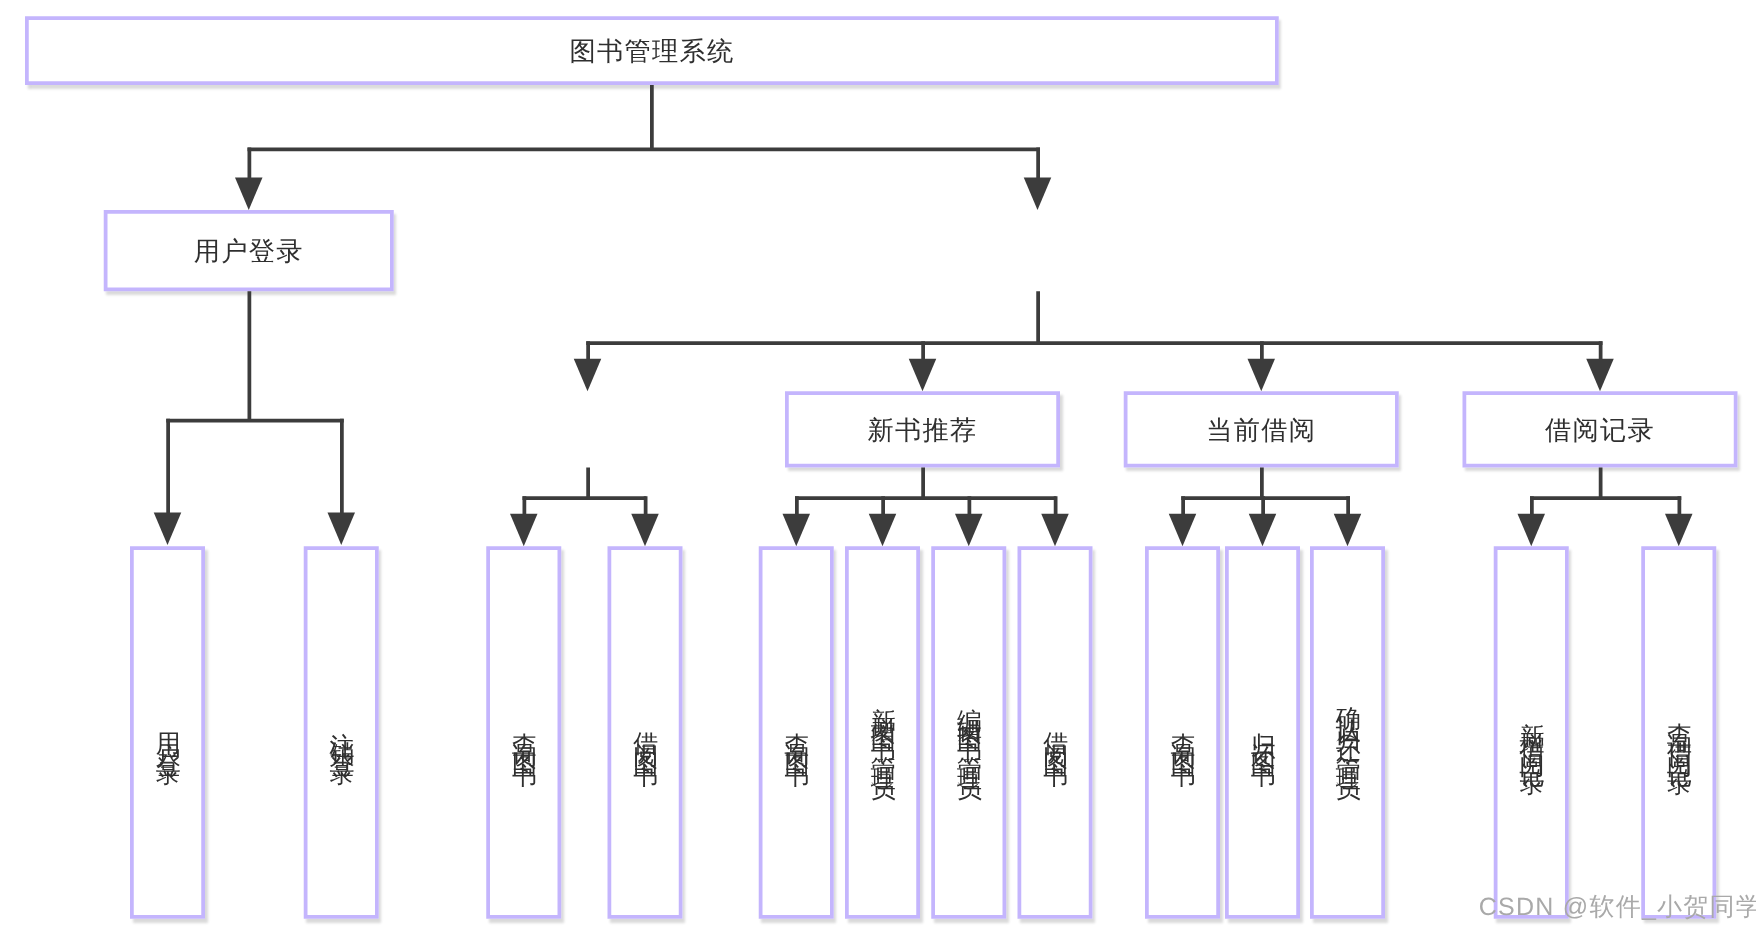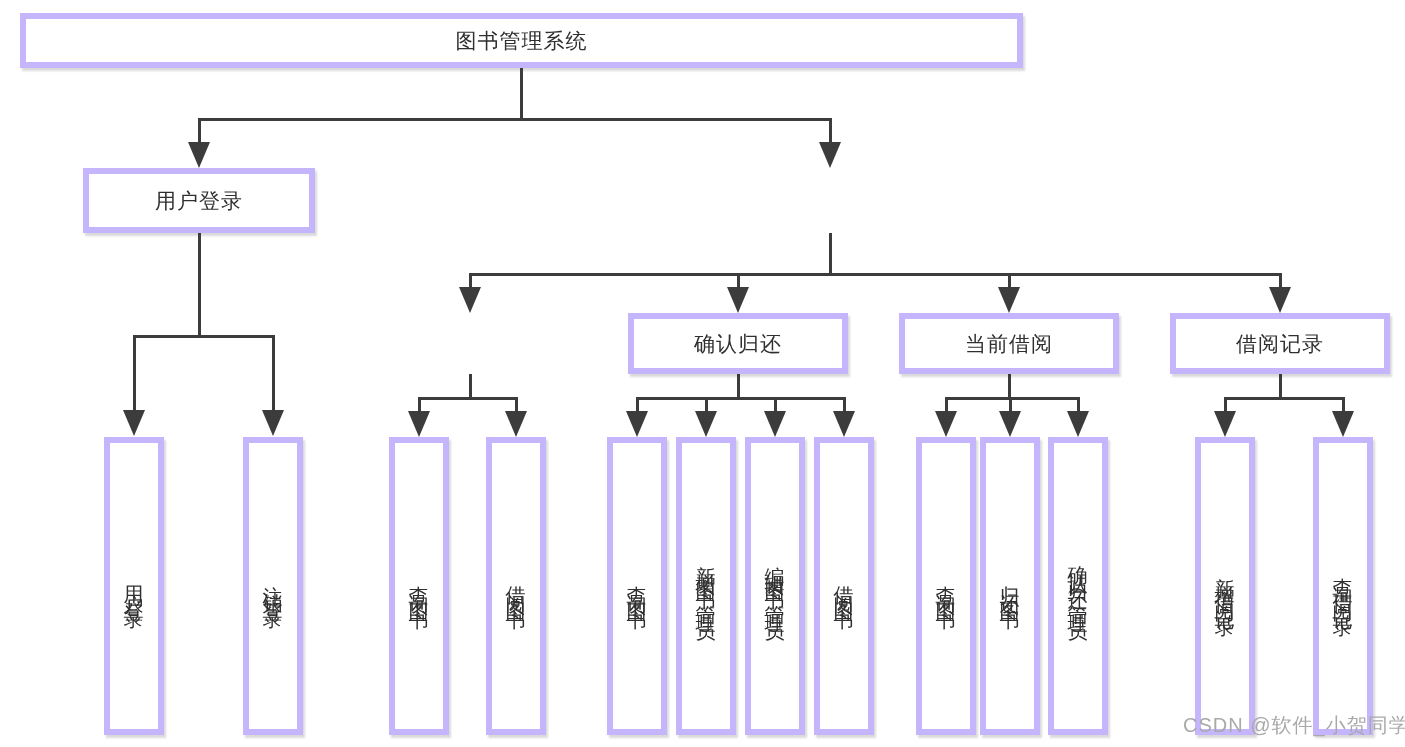--- a/index.html
+++ b/index.html
@@ -7,21 +7,21 @@
     position:relative;
     width:1405px;height:747px;
     background:#ffffff;
     font-family:"Liberation Sans","DejaVu Sans",sans-serif;
     overflow:hidden;
   }
   .node{
     position:absolute;
     box-sizing:border-box;
     background:#ffffff;
-    border:6px solid #c4b5fd;
+    border:3px solid #c4b5fd;
     box-shadow:2px 3px 2px rgba(0,0,0,0.15);
     display:flex;align-items:center;justify-content:center;
     color:#2f2f2f;
     font-size:21px;
     letter-spacing:1px;
     white-space:nowrap;
   }
   .leaf{
     writing-mode:vertical-rl;
     text-orientation:mixed;
@@ -80,21 +80,21 @@
   <div class="line v" style="left:469px;top:273px;height:16px;"></div>
   <div class="arrow" style="left:459px;top:287px;"></div>
   <div class="line v" style="left:737px;top:273px;height:16px;"></div>
   <div class="arrow" style="left:727px;top:287px;"></div>
   <div class="line v" style="left:1008px;top:273px;height:16px;"></div>
   <div class="arrow" style="left:998px;top:287px;"></div>
   <div class="line v" style="left:1279px;top:273px;height:16px;"></div>
   <div class="arrow" style="left:1269px;top:287px;"></div>
 
   <div class="node" style="left:628px;top:313px;width:220px;height:61px;">
-    <span>确认归还</span>
+    <span>新书推荐</span>
   </div>
   <div class="node" style="left:899px;top:313px;width:220px;height:61px;">
     <span>当前借阅</span>
   </div>
   <div class="node" style="left:1170px;top:313px;width:220px;height:61px;">
     <span>借阅记录</span>
   </div>
 
   <div class="line v" style="left:469px;top:374px;height:25px;"></div>
   <div class="line h" style="left:418px;top:397px;width:99px;"></div>

